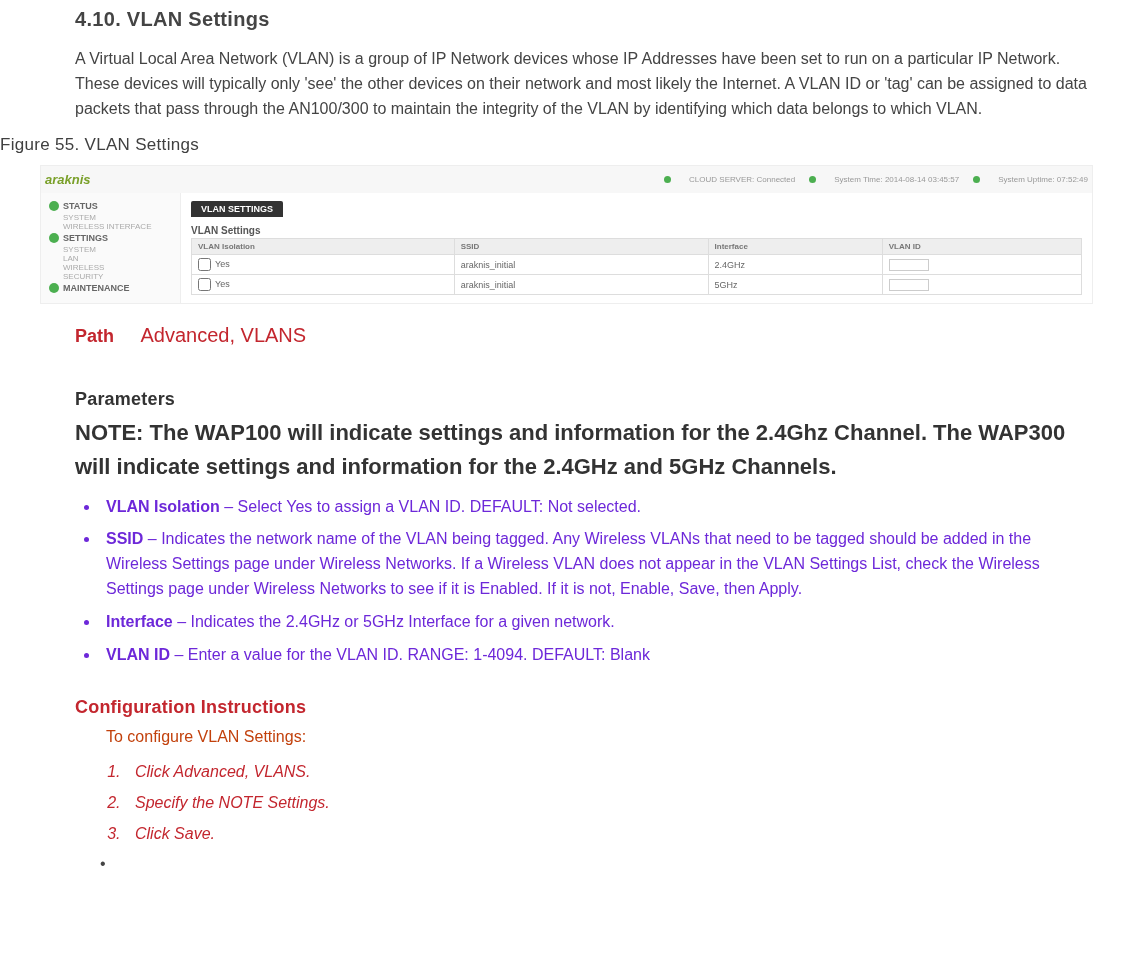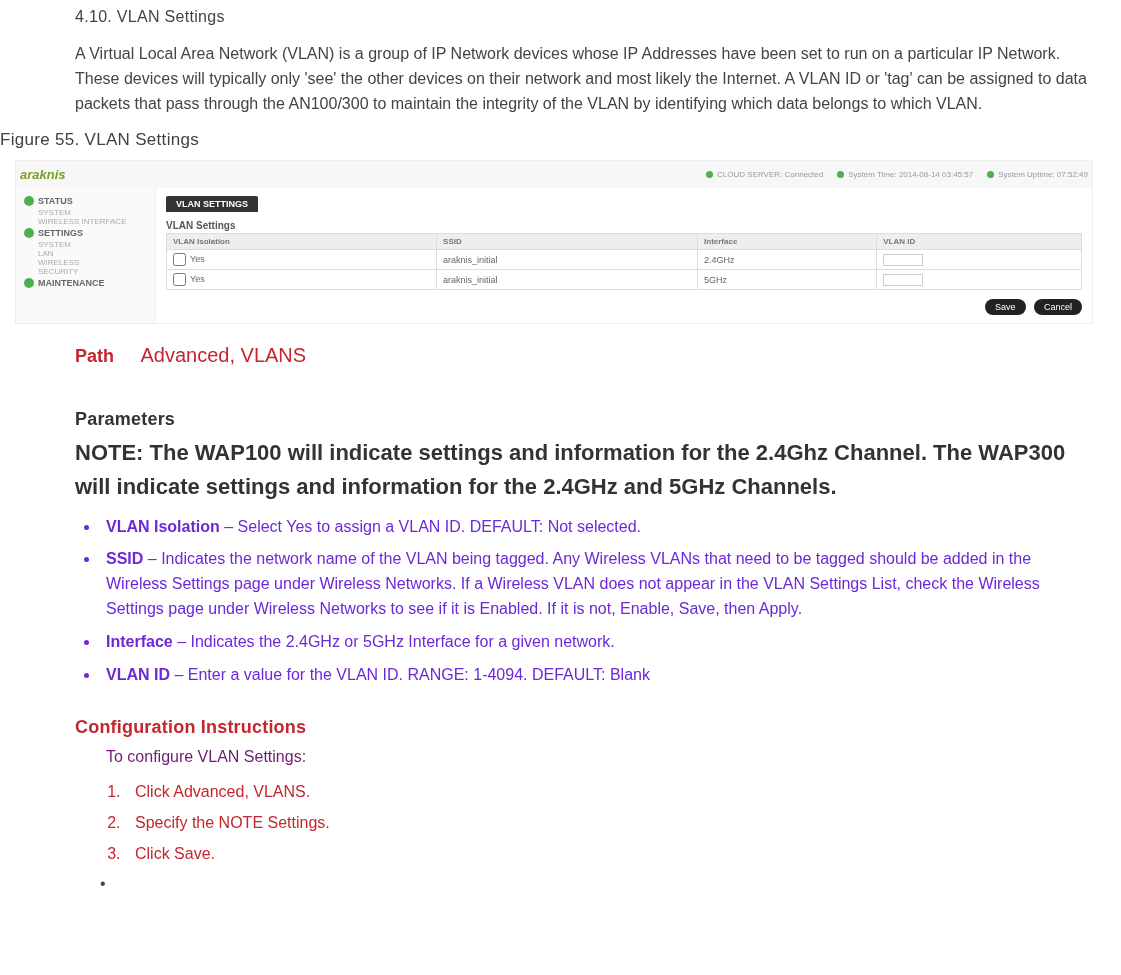--- a/index.html
+++ b/index.html
@@ -1,33 +1,33 @@
 <!DOCTYPE html>
 <html><head>
   <meta charset="utf-8">
   <style>
     * { margin: 0; padding: 0; box-sizing: border-box; }
     body { font-family: Arial, Helvetica, sans-serif; color: #333; background: #fff; width: 1121px; }
-    .section-title { font-family: Arial, sans-serif; font-weight: normal; font-size: 16px; color: #444; margin: 8px 0 6px 75px; letter-spacing: 0.3px; }
+    .section-title { font-family: Arial, sans-serif; font-weight: bold; font-size: 20px; color: #444; margin: 8px 0 6px 75px; letter-spacing: 0.3px; }
     .intro { font-size: 16px; color: #444; margin: 16px 28px 14px 75px; line-height: 1.55; }
     .figure-caption { font-family: Arial, sans-serif; font-size: 17px; color: #404040; margin: 10px 0 10px 0; letter-spacing: 0.3px; }
     
     
-    .screenshot { margin: 5px 28px 20px 15px; border: 1px solid #eee; background: #f7f7f7; padding: 0; position: relative; }
+    .screenshot { margin: 5px 28px 20px 40px; border: 1px solid #eee; background: #f7f7f7; padding: 0; position: relative; }
     .ss-inner { display: flex; }
     .ss-side { width: 140px; background: #fafafa; border-right: 1px solid #eee; font-size: 9px; color: #888; padding: 6px 0 6px 4px; }
     .ss-side-item { display: flex; align-items: center; padding: 2px 4px; }
     .dot { width: 10px; height: 10px; border-radius: 50%; background: #4caf50; margin-right: 4px; flex-shrink: 0; display:inline-block; }
     .ss-side-main { font-weight: bold; color: #666; font-size: 9px; }
     .ss-side-sub { font-size: 8px; color: #aaa; padding-left: 18px; }
     .ss-main { flex: 1; background: #fff; padding: 4px 10px 8px 10px; }
     .ss-topbar { display: flex; justify-content: space-between; align-items: center; font-size: 8px; color: #888; padding: 6px 4px; }
     .ss-logo { color: #7aa02a; font-style: italic; font-size: 13px; font-weight: bold; }
     .ss-status-group { display:flex; gap:14px; }
-    .ss-status-item { display:flex; align-items:center; gap:4px; color:#999; font-size:8px; }
+    .ss-status-item { display:flex; align-items:center; gap:18px; color:#999; font-size:8px; }
     .mini-dot { width:7px; height:7px; border-radius:50%; background:#4caf50; }
     .ss-tag { display:inline-block; background:#333; color:#fff; font-size:9px; padding:3px 10px; border-radius: 2px 2px 0 0; margin: 4px 0 0 0; font-weight:bold; }
     .ss-panel-title { font-weight:bold; font-size:10px; color:#555; margin: 8px 0 2px 0; }
     .ss-table { width:100%; border-collapse:collapse; font-size:9px; color:#666; }
     .ss-table th { background:#eee; text-align:left; padding:3px 6px; border:1px solid #ddd; font-size:8px; color:#777; }
     .ss-table td { padding:3px 6px; border:1px solid #ddd; }
     .ss-table td input.vlan-id-field { width:40px; height:12px; border:1px solid #ccc; background:#fff; }
     .ss-table td input[type=checkbox]{ margin-right:4px; vertical-align:middle; }
     .ss-btnrow { text-align:right; margin-top:6px; }
     .ss-btn { display:inline-block; background:#222; color:#fff; font-size:9px; padding:3px 10px; border-radius:8px; margin-left:4px; }
@@ -37,22 +37,22 @@
     .path-value { color:#c3262e; font-size:20px; }
     
     .params-title { font-family:Arial,sans-serif; font-weight:bold; font-size:18px; color:#333; margin: 42px 0 6px 75px; letter-spacing:0.2px; }
     .note { font-weight:bold; font-size:22px; color:#333; margin: 0 28px 10px 75px; line-height:1.55; }
     
     ul.bullet-list { list-style: disc; margin: 4px 28px 10px 100px; padding:0; }
     ul.bullet-list li { font-size:16px; color:#6d28d9; line-height:1.55; margin-bottom: 8px; padding-left:6px; }
     ul.bullet-list li .b { font-weight:bold; }
     
     .config-title { font-family:Arial,sans-serif; font-weight:bold; font-size:18px; color:#c3262e; margin: 30px 0 10px 75px; letter-spacing:0.2px; }
-    .config-intro { color:#701a75; font-size:16px; margin: 0 0 8px 106px; }
-    ol.steps { margin: 12px 0 6px 125px; padding:0; color:#c3262e; font-size:16px; line-height:1.8; }
+    .config-intro { color:#c2410c; font-size:16px; margin: 0 0 8px 106px; }
+    ol.steps { margin: 12px 0 6px 125px; padding:0; color:#c3262e; font-size:16px; line-height:1.8;font-style:italic; }
     ol.steps li { margin-bottom:2px; padding-left:10px; }
     .trailing-bullet { margin: 2px 0 20px 100px; font-size:16px; color:#444; }
   </style>
 </head>
 <body>
 
 <h2 class="section-title">4.10. VLAN Settings</h2>
 <p class="intro">A Virtual Local Area Network (VLAN) is a group of IP Network devices whose IP Addresses have been set to run on a particular IP Network. These devices will typically only 'see' the other devices on their network and most likely the Internet. A VLAN ID or 'tag' can be assigned to data packets that pass through the AN100/300 to maintain the integrity of the VLAN by identifying which data belongs to which VLAN.</p>
 <div class="figure-caption">Figure 55. VLAN Settings</div>
 
@@ -115,24 +115,20 @@
             <td><input class="vlan-id-field" style=""></td>
           </tr>
           <tr>
             <td><input type="checkbox" style=""><span>Yes</span></td>
             <td>araknis_initial</td>
             <td>5GHz</td>
             <td><input class="vlan-id-field" style=""></td>
           </tr>
         </tbody>
       </table>
-      <div class="ss-btnrow">
-        <span class="ss-btn">Save</span>
-        <span class="ss-btn">Cancel</span>
-      </div>
     </div>
   </div>
 </div>
 
 <div class="path-line">
   <span class="path-label">Path</span>
   <span class="path-value">Advanced, VLANS</span>
 </div>
 
 <div class="params-title">Parameters</div>

